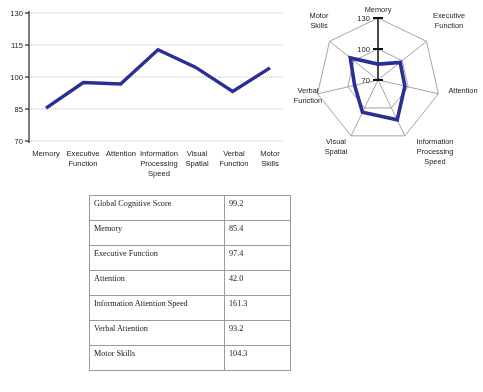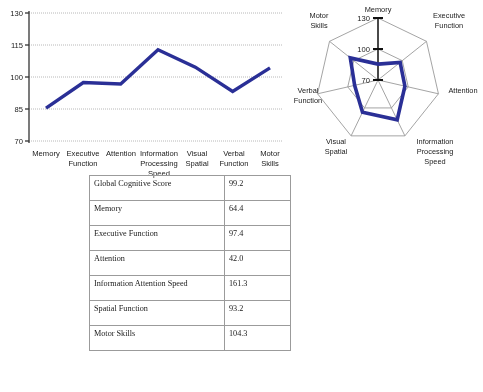--- a/index.html
+++ b/index.html
@@ -25,21 +25,21 @@
 
   
   #radar-chart {
     left: 291px; top: 0;
     width: 192px; height: 180px;
   }
   #radar-chart svg { display: block; }
 
   
   #score-table {
-    left: 89px; top: 175px;
+    left: 89px; top: 195px;
     width: 202px;
   }
   table.scores {
     border-collapse: collapse;
     width: 202px;
     font-family: "Liberation Serif", serif;
     font-size: 8.2px;
     color: #1a1a1a;
   }
   table.scores td {
@@ -182,36 +182,36 @@
 
 <div class="panel" id="score-table">
   <table class="scores">
     <tbody id="scores-tbody">
         <tr>
           <td class="label-cell">Global Cognitive Score</td>
           <td class="value-cell">99.2</td>
         </tr>
         <tr>
           <td class="label-cell">Memory</td>
-          <td class="value-cell">64.4</td>
+          <td class="value-cell">85.4</td>
         </tr>
         <tr>
           <td class="label-cell">Executive Function</td>
           <td class="value-cell">97.4</td>
         </tr>
         <tr>
           <td class="label-cell">Attention</td>
           <td class="value-cell">42.0</td>
         </tr>
         <tr>
           <td class="label-cell">Information Attention Speed</td>
           <td class="value-cell">161.3</td>
         </tr>
         <tr>
-          <td class="label-cell">Spatial Function</td>
+          <td class="label-cell">Verbal Attention</td>
           <td class="value-cell">93.2</td>
         </tr>
         <tr>
           <td class="label-cell">Motor Skills</td>
           <td class="value-cell">104.3</td>
         </tr>
       </tbody>
   </table>
 </div>
 

